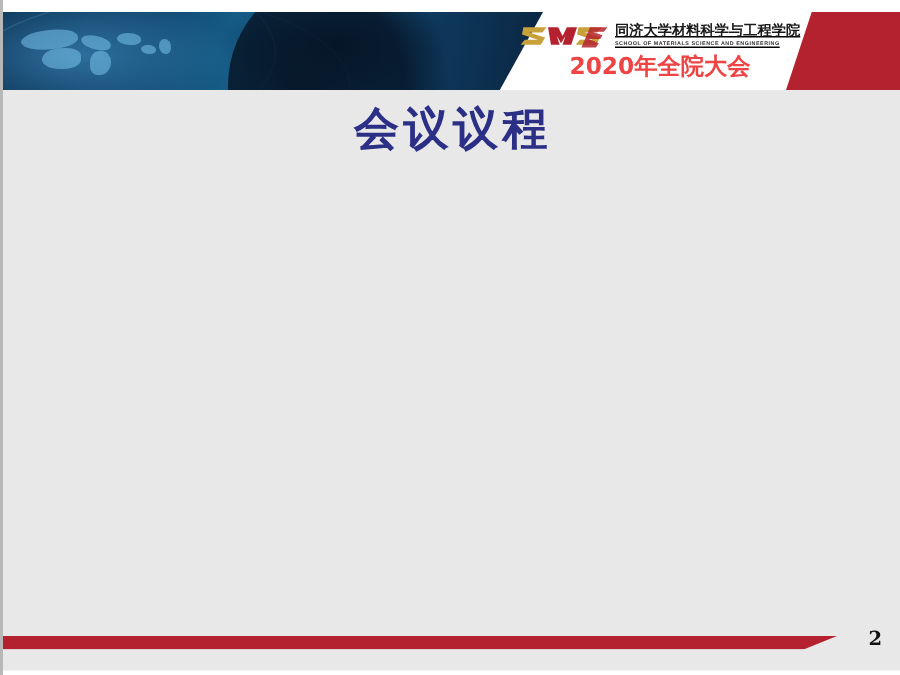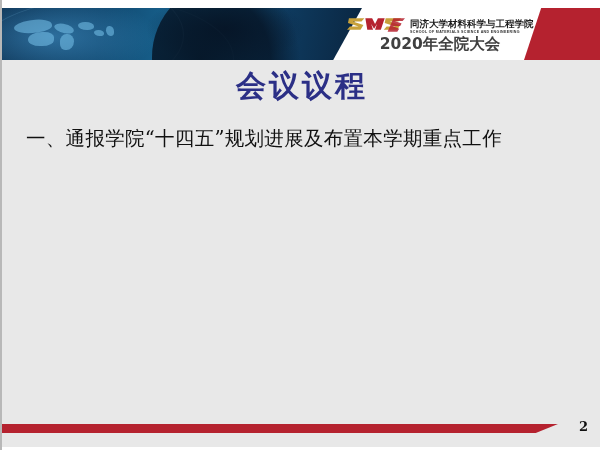--- a/index.html
+++ b/index.html
@@ -79,22 +79,23 @@
     background: #b5222f;
     clip-path: polygon(22% 0, 100% 0, 100% 100%, 0 100%);
   }
 
   
   .logo-block {
     position: absolute;
     left: 345px; top: 6px;
     width: 195px;
     display: flex;
-    align-items: flex-end;
+    align-items: flex-start;
     gap: 5px;
+    text-decoration: underline;
   }
   .smse-mark { width: 58px; height: 20px; flex: none; }
   .school-names { padding-top: 1px; }
   .school-cn {
     font-family: "DejaVu Sans", "Liberation Sans", sans-serif;
     font-size: 9.5px;
     font-weight: 700;
     color: #1b1b1b;
     letter-spacing: 0px;
     white-space: nowrap;
@@ -109,21 +110,21 @@
     white-space: nowrap;
     margin-top: 1px;
   }
   .meeting-title {
     position: absolute;
     left: 345px; top: 26px;
     width: 186px;
     text-align: center;
     font-size: 15.5px;
     font-weight: 700;
-    color: #404040;
+    color: #ef4444;
     white-space: nowrap;
   }
 
   
   .slide-title {
     position: absolute;
     left: 0; top: 66px;
     width: 600px;
     text-align: center;
     font-size: 30px;
@@ -207,20 +208,19 @@
         <div class="school-en">SCHOOL OF MATERIALS SCIENCE AND ENGINEERING</div>
       </div>
     </div>
 
     <div class="meeting-title">2020年全院大会</div>
   </div>
 
   <div class="slide-title">会议议程</div>
 
   <div class="agenda">
-    <div class="agenda-item">一、通报学院“十四五”规划进展及布置本学期重点工作</div>
   </div>
 
   <div class="footer-bar"></div>
   <div class="page-number">2</div>
   <div class="bottom-edge"></div>
 
 </div>
 
 </body></html>

